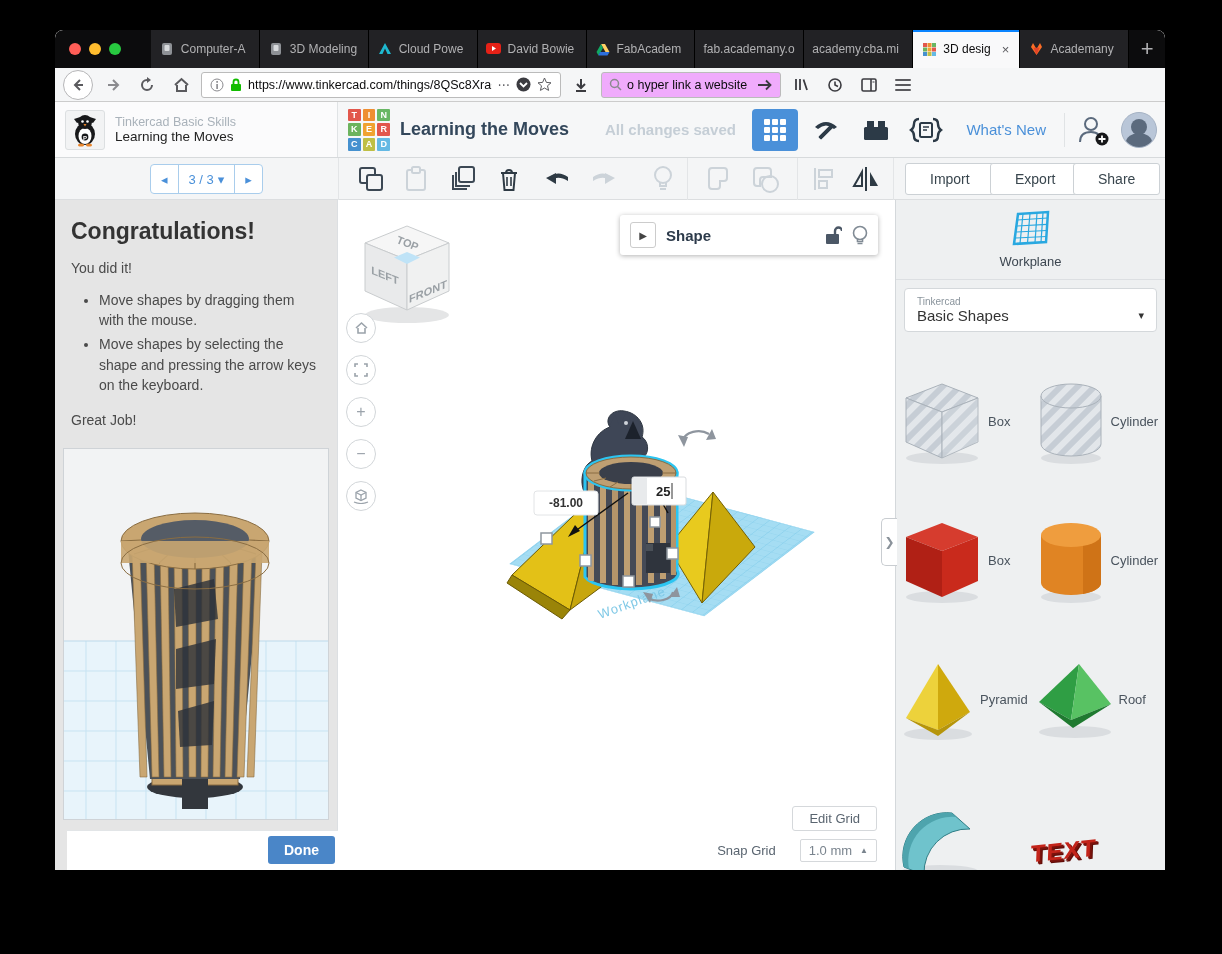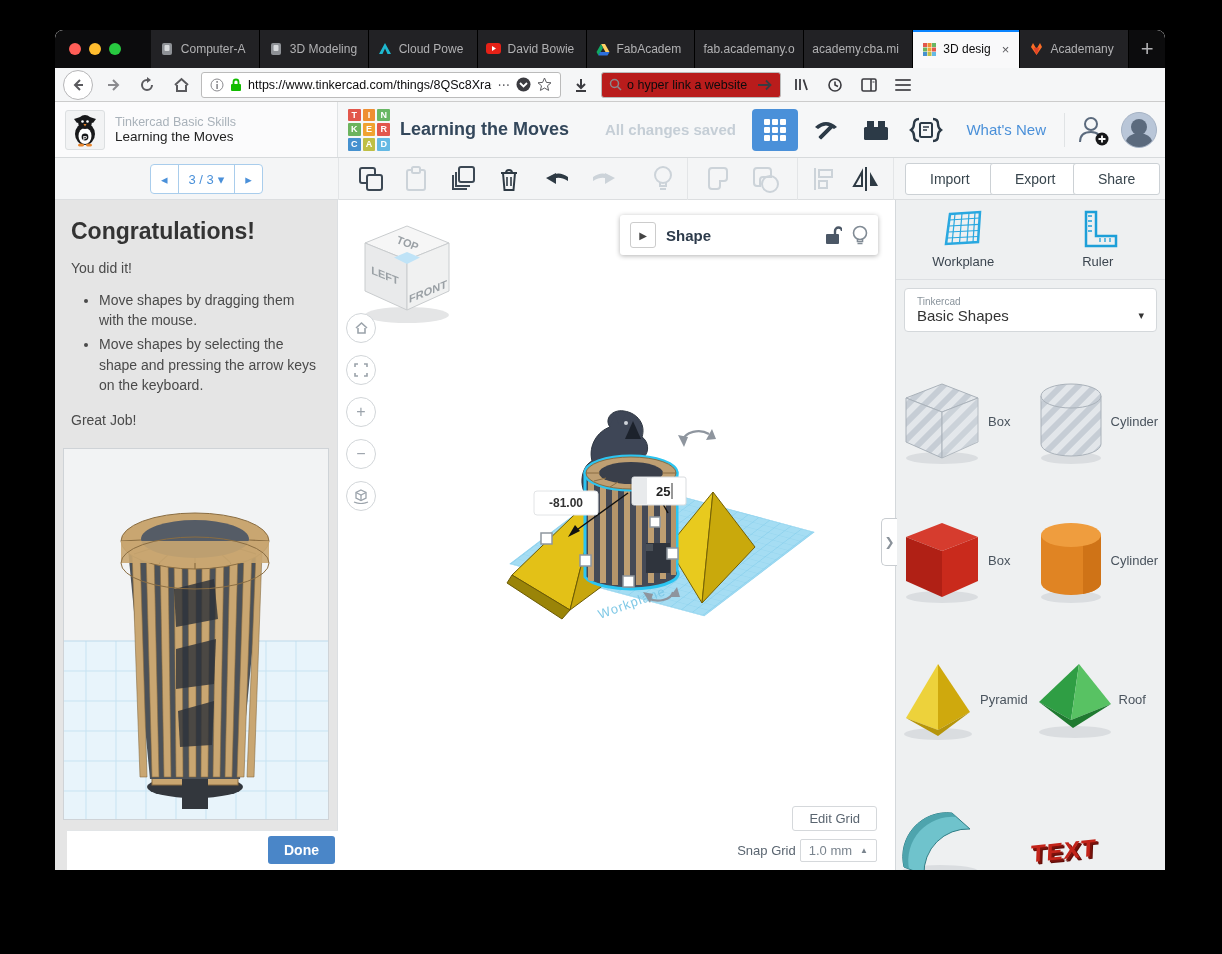--- a/index.html
+++ b/index.html
@@ -24,21 +24,21 @@
   .newtab { color:#b1b1b3; font-size:22px; width:40px; display:flex; align-items:center; justify-content:center; }
 
   
   .navbar { position:absolute; left:0; top:38px; width:1110px; height:34px; background:#f5f6f7;
             border-bottom:1px solid #ccc; display:flex; align-items:center; padding:0 8px; gap:6px; }
   .navbtn { width:28px; height:28px; display:flex; align-items:center; justify-content:center; color:#5a5a5e; }
   .backcirc { width:30px; height:30px; border:1px solid #b6b6b8; border-radius:50%; background:#fff; }
   .urlbox { height:26px; flex:0 0 360px; background:#fff; border:1px solid #bbb; border-radius:3px;
             display:flex; align-items:center; gap:6px; padding:0 8px; font-size:12.5px; color:#0c0c0d; overflow:hidden;}
   .urltext { white-space:nowrap; overflow:hidden; flex:1; }
-  .searchbox { height:26px; flex:0 0 180px; background:#b91c1c; border:1px solid #bbb; border-radius:3px;
+  .searchbox { height:26px; flex:0 0 180px; background:#f0abfc; border:1px solid #bbb; border-radius:3px;
             display:flex; align-items:center; gap:5px; padding:0 7px; font-size:12.5px; color:#0c0c0d; }
   .ico { color:#5a5a5e; }
 
   
   .tcheader { position:absolute; left:0; top:72px; width:1110px; height:56px; background:#f6f7f8;
               border-bottom:1px solid #d7dadc; display:flex; }
   .lesson { width:283px; border-right:1px solid #e0e3e5; display:flex; align-items:center; gap:10px; padding:0 10px; background:#fbfbfc;}
   .penguin { width:40px; height:40px; background:#f2f3f4; border:1px solid #dcdfe1; border-radius:3px;
              display:flex; align-items:center; justify-content:center; }
   .lesson .t1 { color:#a9b2ba; font-size:12.5px; }
@@ -89,21 +89,21 @@
   .navcube { position:absolute; left:14px; top:18px; }
   .vnav { position:absolute; left:8px; width:30px; height:30px; border:1px solid #d2d6d9; border-radius:50%;
           background:#fff; display:flex; align-items:center; justify-content:center; color:#9ba3ab; font-size:16px; }
   .shapepanel { position:absolute; left:282px; top:15px; width:258px; height:40px; background:#fff; border-radius:3px;
                 box-shadow:0 1px 5px rgba(0,0,0,.3); display:flex; align-items:center; padding:0 10px; gap:10px; }
   .expandbtn { width:26px; height:26px; border:1px solid #ccc; border-radius:3px; display:flex; align-items:center;
                justify-content:center; font-size:10px; color:#444; }
   .sptitle { font-size:15px; font-weight:bold; color:#2c3a4a; flex:1; }
   .editgrid { position:absolute; right:18px; bottom:39px; background:#fff; border:1px solid #d5d8db; border-radius:3px;
               padding:4px 16px; font-size:13px; color:#5a6570; }
-  .snaprow { position:absolute; right:18px; bottom:8px; display:flex; align-items:center; gap:4px; font-size:13px; color:#5a6570;}
+  .snaprow { position:absolute; right:18px; bottom:8px; display:flex; align-items:center; gap:24px; font-size:13px; color:#5a6570;}
   .snapsel { background:#fff; border:1px solid #d5d8db; border-radius:2px; padding:3px 8px; display:flex; gap:8px;
              align-items:center; color:#7a848e; }
   .snapsel .c { font-size:8px; color:#7a848e; }
 
   
   .shapes { position:relative; width:270px; background:#eef0f1; border-left:1px solid #d4d8db; }
   .tools { display:flex; height:80px; border-bottom:1px solid #dcdfe2; }
   .toolitem { flex:1; display:flex; flex-direction:column; align-items:center; justify-content:center; gap:6px;
               font-size:13px; color:#3c4650; }
   .catbox { margin:8px; background:#fff; border:1px solid #d4d8db; border-radius:4px; padding:7px 12px; position:relative; }
@@ -736,33 +736,20 @@
               <line x1="20" y1="3.3" x2="17.5" y2="33" stroke="#29a8e0" stroke-width="1.2"></line>
               <line x1="27" y1="2.9" x2="25" y2="32.6" stroke="#29a8e0" stroke-width="1.2"></line>
               <line x1="33" y1="2.4" x2="31" y2="32.2" stroke="#29a8e0" stroke-width="1.2"></line>
             <line x1="7.5" y1="10" x2="37.5" y2="8" stroke="#29a8e0" stroke-width="1.2"></line>
               <line x1="7" y1="16" x2="37" y2="14.3" stroke="#29a8e0" stroke-width="1.2"></line>
               <line x1="6.4" y1="22" x2="36.6" y2="20.5" stroke="#29a8e0" stroke-width="1.2"></line>
               <line x1="5.7" y1="28" x2="36.2" y2="26.5" stroke="#29a8e0" stroke-width="1.2"></line>
           </svg>
           <span>Workplane</span>
         </div>
-        <div class="toolitem">
-          <svg width="40" height="38">
-            <path d="M8,2 L18,2 L18,26 L38,26 L38,36 L8,36 Z" fill="none" stroke="#1d9fd8" stroke-width="2.5"></path>
-            <line x1="10" y1="6" x2="14" y2="6" stroke="#1d9fd8" stroke-width="1.3"></line>
-              <line x1="10" y1="11" x2="14" y2="11" stroke="#1d9fd8" stroke-width="1.3"></line>
-              <line x1="10" y1="16" x2="14" y2="16" stroke="#1d9fd8" stroke-width="1.3"></line>
-              <line x1="10" y1="21" x2="14" y2="21" stroke="#1d9fd8" stroke-width="1.3"></line>
-            <line x1="22" y1="28" x2="22" y2="32" stroke="#1d9fd8" stroke-width="1.3"></line>
-              <line x1="27" y1="28" x2="27" y2="32" stroke="#1d9fd8" stroke-width="1.3"></line>
-              <line x1="32" y1="28" x2="32" y2="32" stroke="#1d9fd8" stroke-width="1.3"></line>
-          </svg>
-          <span>Ruler</span>
-        </div>
       </div>
 
       <div class="catbox">
         <div class="src">Tinkercad</div>
         <div class="name">Basic Shapes</div>
         <div class="caret">▾</div>
       </div>
 
       <div class="shapegrid">
 

